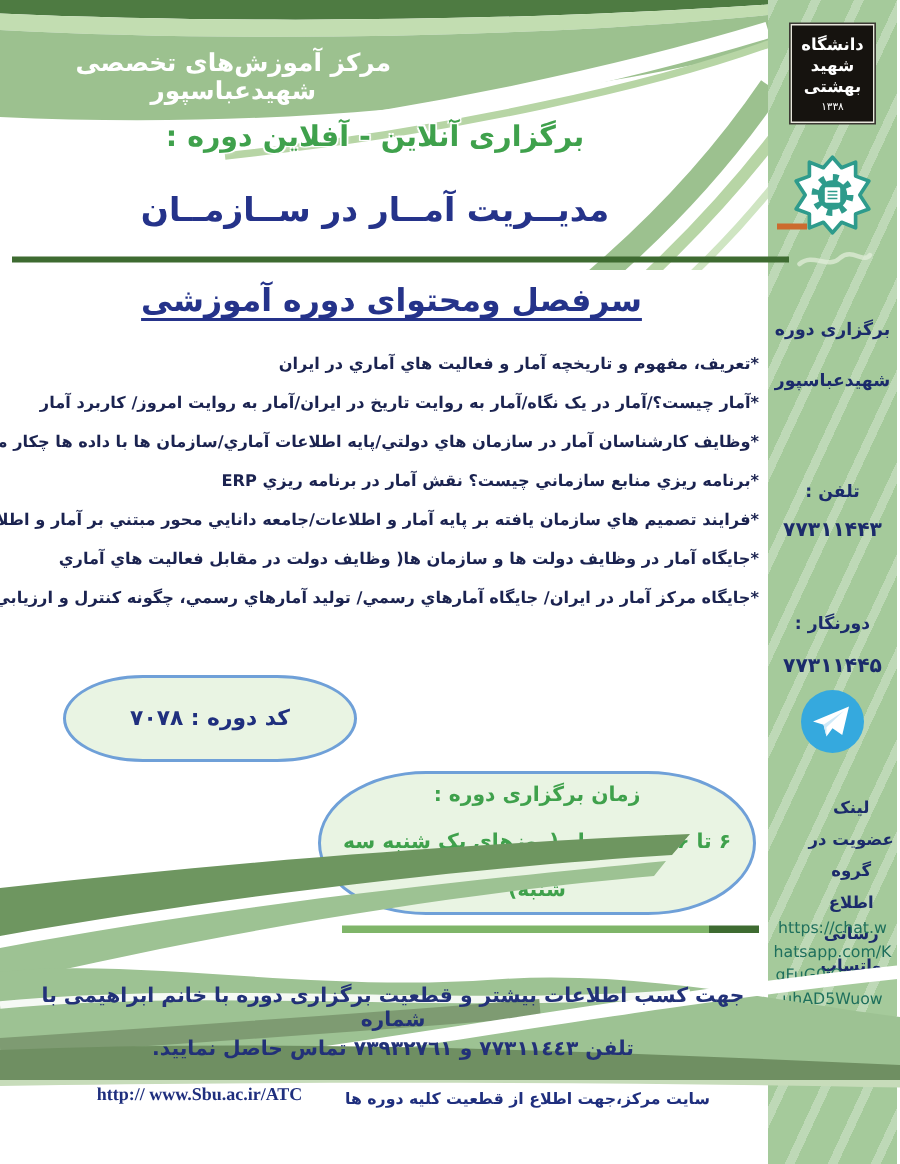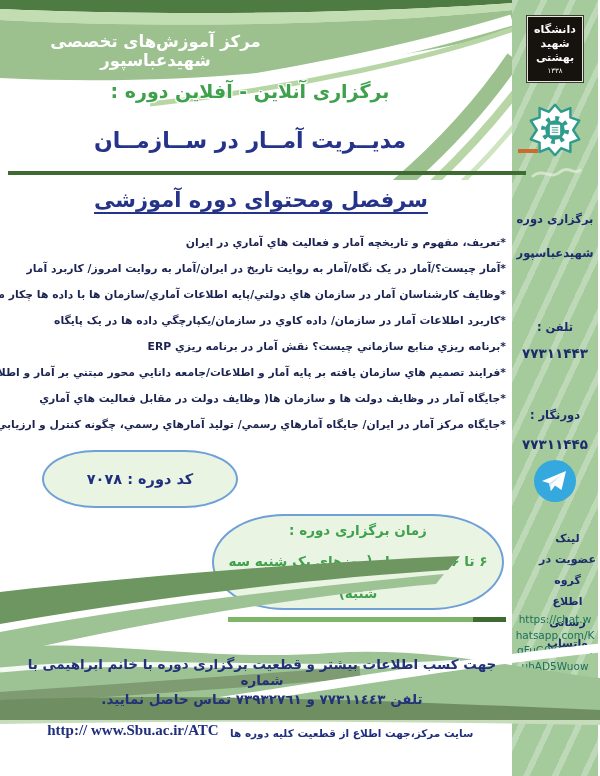--- a/index.html
+++ b/index.html
@@ -79,21 +79,21 @@
   .oval-time .t { color: #3FA14C; font-weight: bold; font-size: 13.5px; line-height: 2.3; }
   .thin-line { position: absolute; top: 617px; left: 228px; width: 278px; height: 5px;
                background: linear-gradient(to right, #7FB569 0 88%, #3E6B31 88%); }
   
   .band-line { position: absolute; left: 16px; width: 492px; text-align: center; direction: rtl;
                color: #223178; font-weight: bold; font-size: 13.5px; }
   .band-1 { top: 656px; }
   .band-2 { top: 691px; }
   
   .site-url { position: absolute; top: 722px; left: 28px; width: 210px; text-align: center;
-              color: #1F2F7E; font-weight: bold; font-size: 15px;
+              color: #1F2F7E; font-weight: bold; font-size: 12px;
               font-family: "Liberation Serif", serif; cursor: pointer; }
   .site-note { position: absolute; top: 727px; right: 100px; width: 270px; text-align: left;
                direction: rtl; color: #1F2F7E; font-weight: bold; font-size: 10.5px; }
 </style>
 </head>
 <body>
 
 <div class="page">
 
   <div class="sidebar">
@@ -167,21 +167,20 @@
   <div class="h-course glow">مدیــریت آمــار در ســازمــان</div>
 
   <div class="divider"></div>
 
   <div class="syllabus-title">سرفصل ومحتوای دوره آموزشی</div>
 
   <ul class="bullets">
     <li>*تعریف، مفهوم و تاریخچه آمار و فعالیت هاي آماري در ایران</li>
     <li>*آمار چیست؟/آمار در یک نگاه/آمار به روایت تاریخ در ایران/آمار به روایت امروز/ کاربرد آمار</li>
     <li>*وظایف کارشناسان آمار در سازمان هاي دولتي/پایه اطلاعات آماري/سازمان ها با داده ها چکار مي کنند ؟</li>
-    <li>*کاربرد اطلاعات آمار در سازمان/ داده کاوي در سازمان/یکپارچگي داده ها در یک پایگاه</li>
     <li>*برنامه ریزي منابع سازماني چیست؟ نقش آمار در برنامه ریزي ERP</li>
     <li>*فرایند تصمیم هاي سازمان یافته بر پایه آمار و اطلاعات/جامعه دانایي محور مبتني بر آمار و اطلاعات</li>
     <li>*جایگاه آمار در وظایف دولت ها و سازمان ها( وظایف دولت در مقابل فعالیت هاي آماري</li>
     <li>*جایگاه مرکز آمار در ایران/ جایگاه آمارهاي رسمي/ تولید آمارهاي رسمي، چگونه کنترل و ارزیابي کیفي مي شوند؟</li>
   </ul>
 
   <div class="oval oval-code">
     <div class="t">کد دوره : ۷۰۷۸</div>
   </div>
 

